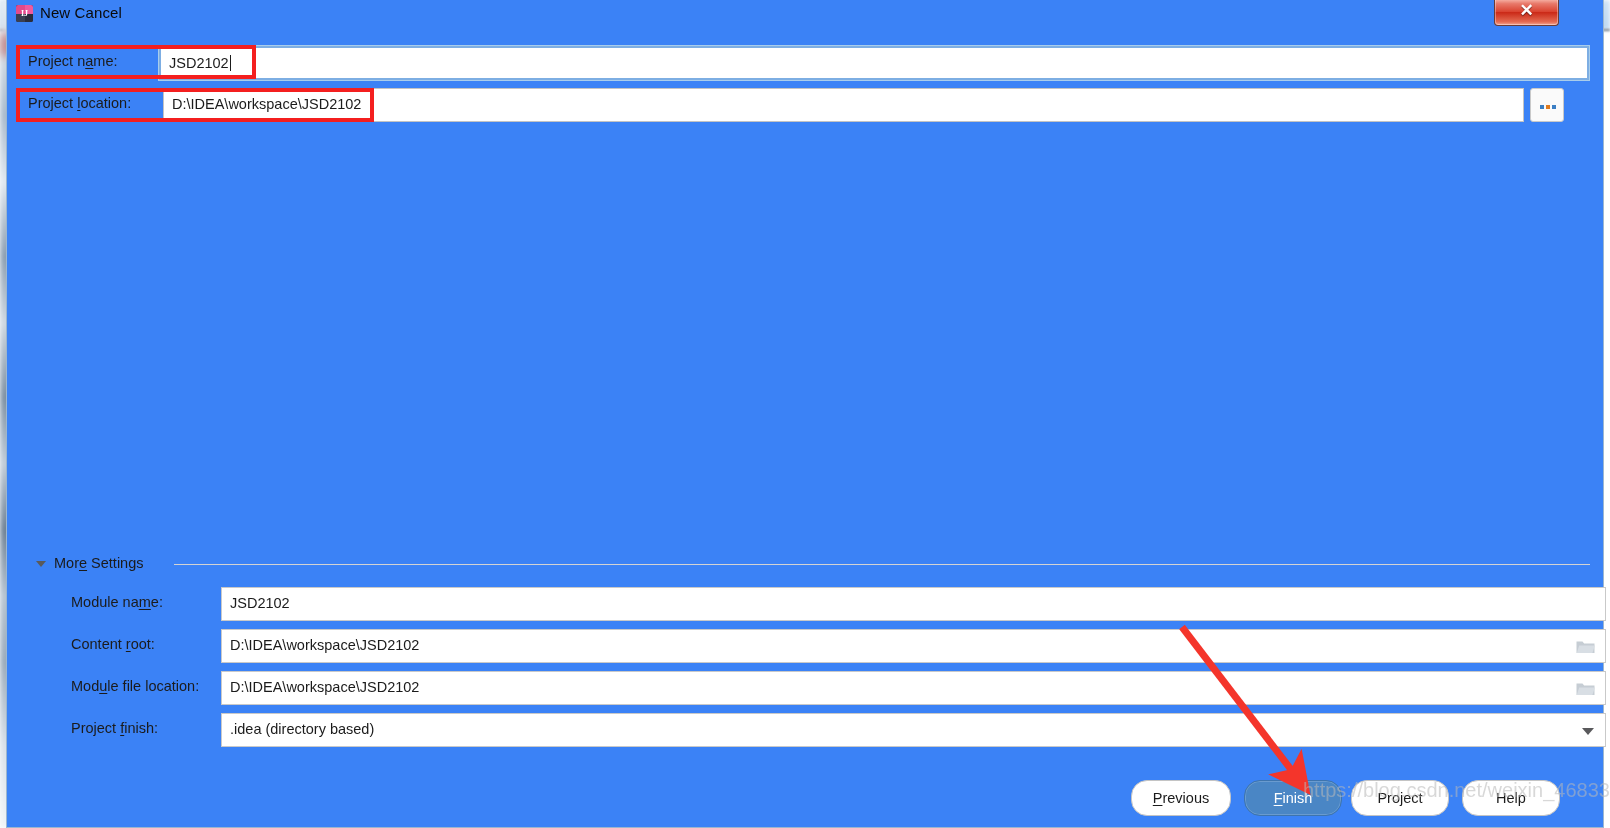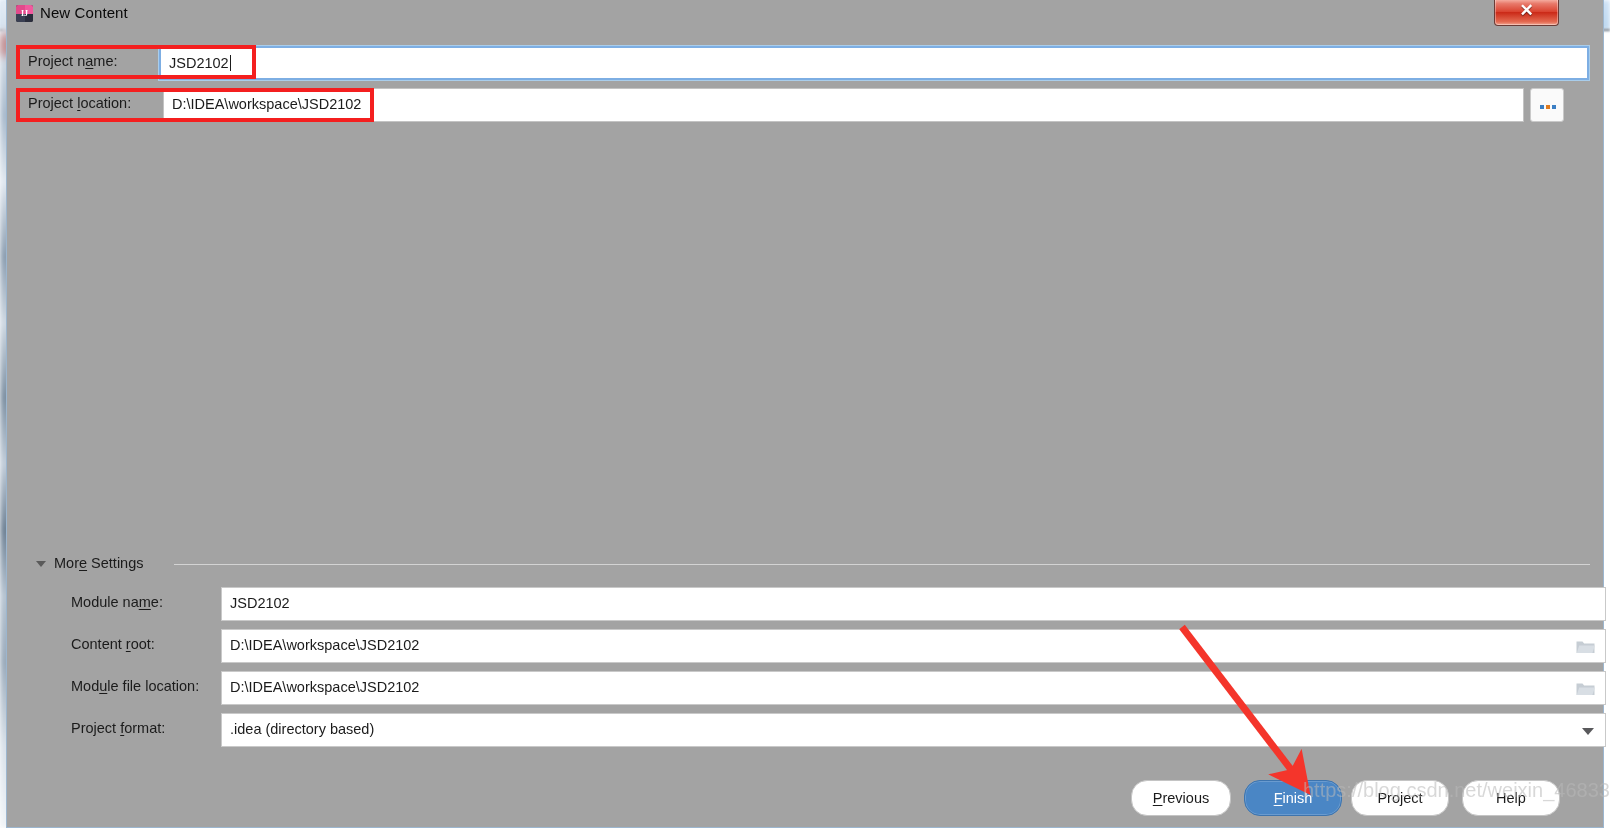--- a/index.html
+++ b/index.html
@@ -76,21 +76,21 @@
   }
 
   
   .dialog {
     position: absolute;
     left: 6px;
     top: 0px;
     width: 1598px;
     height: 828px;
     box-sizing: border-box;
-    background: #a3a3a3;
+    background: #3b82f6;
     border: 1px solid #9cb6cf;
     border-top: none;
   }
 
   
   .titlebar {
     position: absolute;
     left: 0; top: 0;
     width: 1598px;
     height: 30px;
@@ -380,21 +380,21 @@
 <div class="dialog">
 
   <div class="titlebar">
     <div class="title-icon">
       <div class="q1"></div>
         <div class="q2"></div>
         <div class="q3"></div>
         <div class="q4"></div>
       <div class="ij">IJ</div>
     </div>
-    <div class="title-text">New Content</div>
+    <div class="title-text">New Cancel</div>
   </div>
 
   <div class="content">
 
     <div class="row-top" style="top:14px;">
       <div class="lbl"><span>Project n</span><u>a</u><span>me:</span></div>
       <div class="fieldwrap focused" style="left:145px; width:1430px;">
         <div class="val"><span>JSD2102</span><span class="caret"></span></div>
       </div>
     </div>
@@ -444,21 +444,21 @@
         <div class="folder-ico">
           <svg viewBox="0 0 19 15" width="19" height="15">
             <path d="M0.5,2.5 h6 l1.6,2 h10.4 v9.5 h-18 z" fill="#c6cdd4"></path>
             <path d="M3.2,6.6 h15.6 l-2.4,7.4 h-15.6 z" fill="#d8dee4"></path>
           </svg>
         </div>
       </div>
     </div>
 
     <div class="ms-row" style="top:681px;">
-      <div class="lbl"><span>Project </span><u>f</u><span>ormat:</span></div>
+      <div class="lbl"><span>Project </span><u>f</u><span>inish:</span></div>
       <div class="ms-field">
         <div class="val">.idea (directory based)</div>
         <div class="combo-arrow"></div>
       </div>
     </div>
 
     <div class="btnbar">
       <div class="btn" style="left:1117px; width:100px;"><span></span><u>P</u><span>revious</span></div>
       <div class="btn primary" style="left:1230px; width:98px;"><span></span><u>F</u><span>inish</span></div>
       <div class="btn" style="left:1337px; width:98px;"><span>Project</span><u></u><span></span></div>

